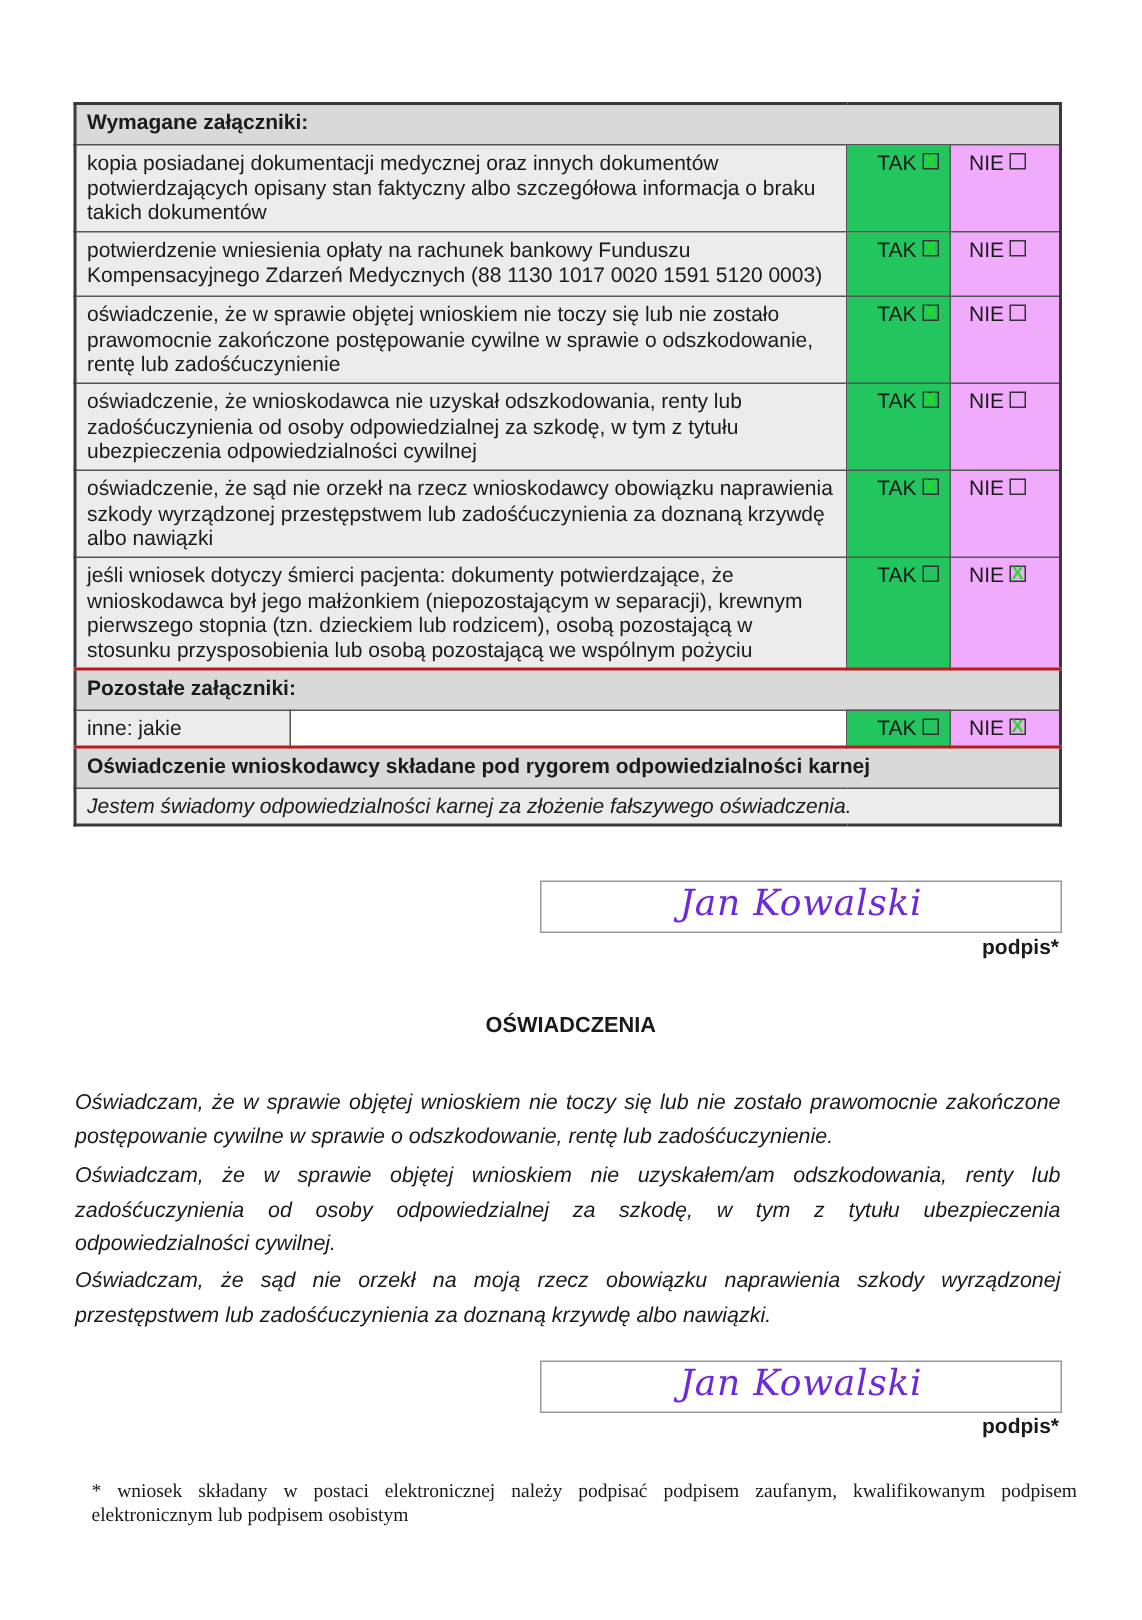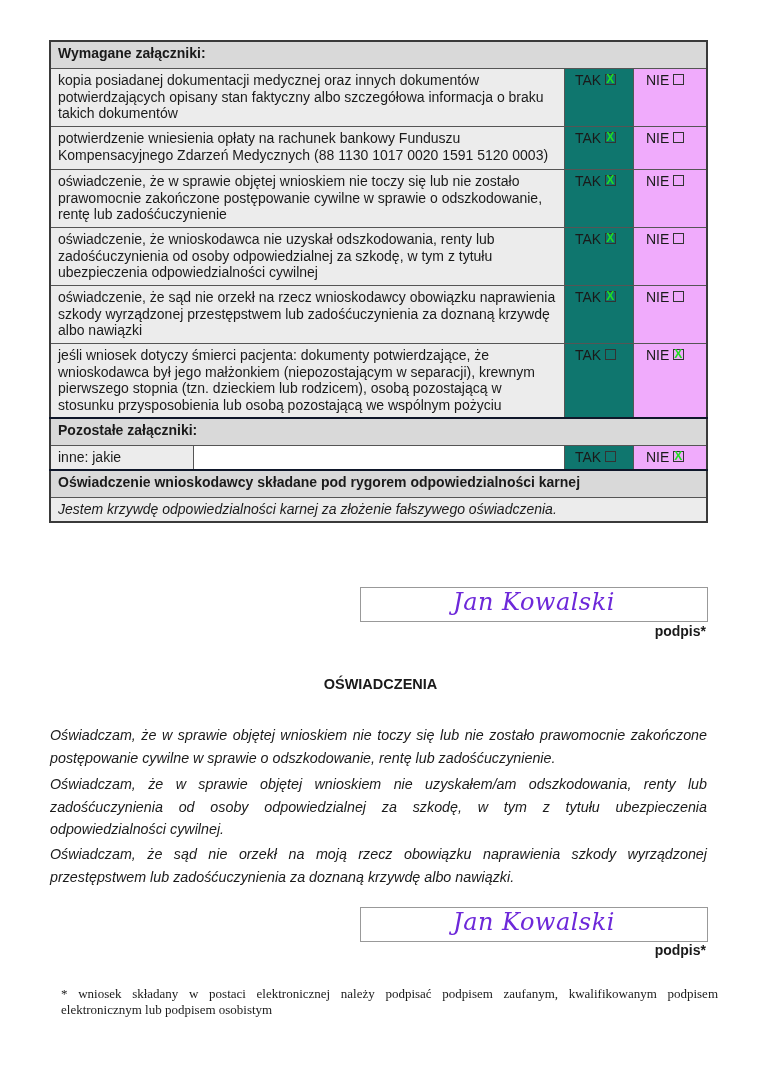--- a/index.html
+++ b/index.html
@@ -1,25 +1,25 @@
 <!DOCTYPE html>
 <html><head>
 <meta charset="utf-8">
 <style>
   html, body { margin:0; padding:0; background:#ffffff; }
   body { width:761px; height:1080px; position:relative; font-family:"Liberation Sans", sans-serif; color:#1a1a1a; overflow:hidden; }
-  .form-table { position:absolute; left:49px; top:40px; width:659px; border-collapse:collapse; border:2px solid #3a3a3a; font-size:14px; line-height:16.5px; }
+  .form-table { position:absolute; left:49px; top:68px; width:659px; border-collapse:collapse; border:2px solid #3a3a3a; font-size:14px; line-height:16.5px; }
   .form-table td { border:1px solid #555; padding:3px 7px 3px 7px; vertical-align:top; }
   .hdr { background:#d9d9d9; font-weight:bold; height:20px; }
   .desc { background:#ececec; }
-  .opt { background:#0f766e; width:51px; white-space:nowrap; padding-left:10px !important; }
+  .opt { background:#22c55e; width:51px; white-space:nowrap; padding-left:10px !important;text-align:right; }
   .opt2 { background:#f0abfc; width:53px; white-space:nowrap; padding-left:12px !important; }
   .italic { font-style:italic; background:#ececec; }
   .blank { background:#ffffff; }
-  .thick-top td { border-top:2px solid #0f172a; }
+  .thick-top td { border-top:2px solid #b91c1c; }
   .box { display:inline-block; width:9px; height:9px; border:1px solid #333; margin-left:4px; vertical-align:-0px; position:relative; }
   .box.checked { border-color:#333; }
   .box.checked::after { content:"X"; position:absolute; left:0px; top:-3px; font-size:12px; font-weight:bold; color:#22dd22; line-height:14px; }
   .sig-box { position:absolute; left:360px; width:346px; height:33px; border:1px solid #999; background:#fff; }
   .sig-name { position:absolute; left:0; right:0; top:0px; text-align:center; font-family:"DejaVu Serif", serif; font-style:italic; font-size:24px; color:#6d28d9; letter-spacing:0.5px; }
   .sig-label { position:absolute; left:360px; width:346px; text-align:right; font-weight:bold; font-size:14px; }
   .section-title { position:absolute; left:0; width:761px; top:676px; text-align:center; font-weight:bold; font-size:14.5px; }
   .statement { position:absolute; left:50px; width:657px; font-style:italic; font-size:14.3px; line-height:22.5px; text-align:justify; }
   .footnote { position:absolute; left:61px; width:657px; top:986px; font-size:13px; line-height:15.5px; text-align:justify;font-family:Liberation Serif, serif; }
 </style>
@@ -67,21 +67,21 @@
   <tr style="height:25px;">
     <td class="desc" style="width:128px;">inne: jakie</td>
     <td class="blank"></td>
     <td class="opt"><span>TAK</span><span class="box"></span></td>
     <td class="opt2"><span>NIE</span><span class="box checked"></span></td>
   </tr>
   <tr class="thick-top">
     <td colspan="4" class="hdr">Oświadczenie wnioskodawcy składane pod rygorem odpowiedzialności karnej</td>
   </tr>
   <tr>
-    <td colspan="4" class="italic">Jestem krzywdę odpowiedzialności karnej za złożenie fałszywego oświadczenia.</td>
+    <td colspan="4" class="italic">Jestem świadomy odpowiedzialności karnej za złożenie fałszywego oświadczenia.</td>
   </tr>
 </tbody>
   </table>
 
 <div class="sig-box" style="top:587px;">
   <div class="sig-name">Jan Kowalski</div>
 </div>
 <div class="sig-label" style="top:623px;">podpis*</div>
 
 <div class="section-title">OŚWIADCZENIA</div>

